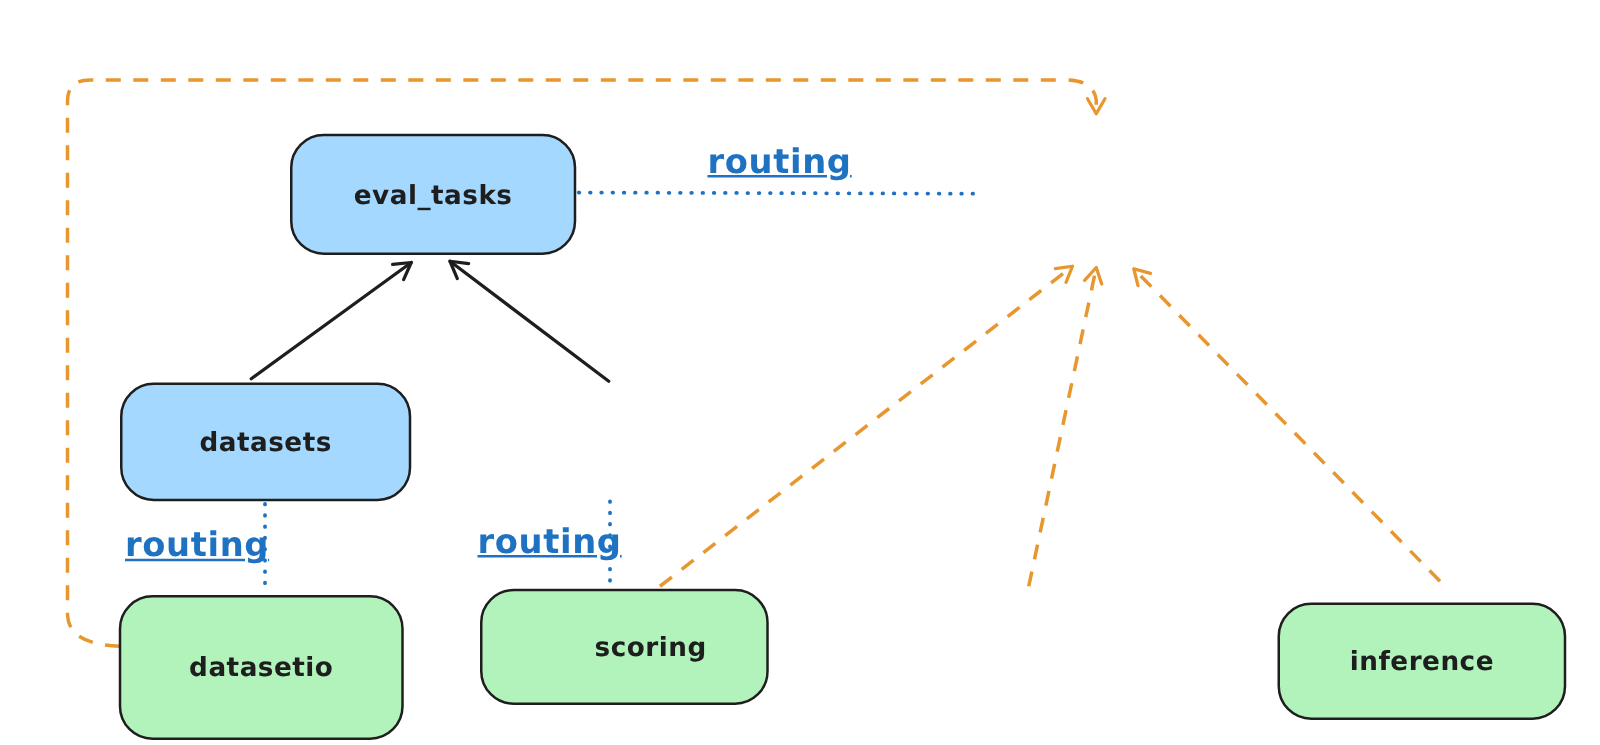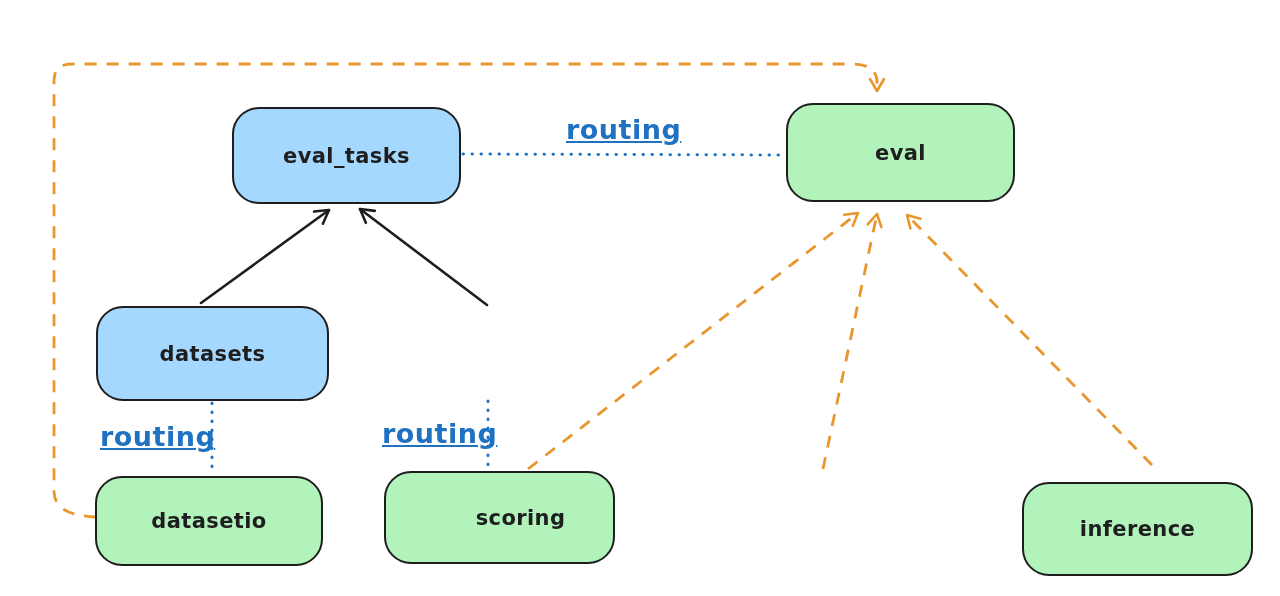--- a/index.html
+++ b/index.html
@@ -47,21 +47,21 @@
     letter-spacing: 0.4px;
     font-weight: bold;
   }
   .node-blue  { background: var(--blue-fill, #a5d8ff); }
   .node-green { background: var(--green-fill, #b2f2bb); }
 
   #node-eval-tasks        { left: 232px;  top: 107px; width: 229px; height: 97px; }
   #node-eval              { left: 786px;  top: 103px; width: 229px; height: 99px; }
   #node-datasets          { left: 96px;   top: 306px; width: 233px; height: 95px; text-align: right; }
   #node-scoring-functions { left: 379px;  top: 305px; width: 231px; height: 94px; font-size: 20px; }
-  #node-datasetio         { left: 95px;   top: 476px; width: 228px; height: 90px; }
+  #node-datasetio         { left: 95px;   top: 476px; width: 228px; height: 116px; }
   #node-scoring           { left: 384px;  top: 471px; width: 231px; height: 93px; padding-left: 42px; }
   #node-agents            { left: 710px;  top: 470px; width: 230px; height: 94px; }
   #node-inference         { left: 1022px; top: 466px; width: 231px; height: 94px; margin-top: 16px; }
 
   .routing-label {
     position: absolute;
     width: 110px;
     font-size: 27px;
     font-weight: 600;
     letter-spacing: 0.5px;
@@ -96,23 +96,20 @@
 
     <path class="edge edge-dashed" d="M 96 517 C 76 516 55 512 54 492 L 54 81 Q 54 64 72 64 L 852 64 Q 875 64 877 80 L 877 91" marker-end="url(#ah-orange)"></path>
     <path class="edge edge-dashed" d="M 528 469 L 858 213" marker-end="url(#ah-orange)"></path>
     <path class="edge edge-dashed" d="M 823 469 L 877 214" marker-end="url(#ah-orange)"></path>
     <path class="edge edge-dashed" d="M 1152 465 L 907 215" marker-end="url(#ah-orange)"></path>
   </svg>
 
   <div class="node node-blue" id="node-eval-tasks">
     <span>eval_tasks</span>
   </div>
-  <div class="node node-green" id="node-eval">
-    <span>eval</span>
-  </div>
   <div class="node node-blue" id="node-datasets">
     <span>datasets</span>
   </div>
   <div class="node node-green" id="node-datasetio">
     <span>datasetio</span>
   </div>
   <div class="node node-green" id="node-scoring">
     <span>scoring</span>
   </div>
   <div class="node node-green" id="node-inference">

